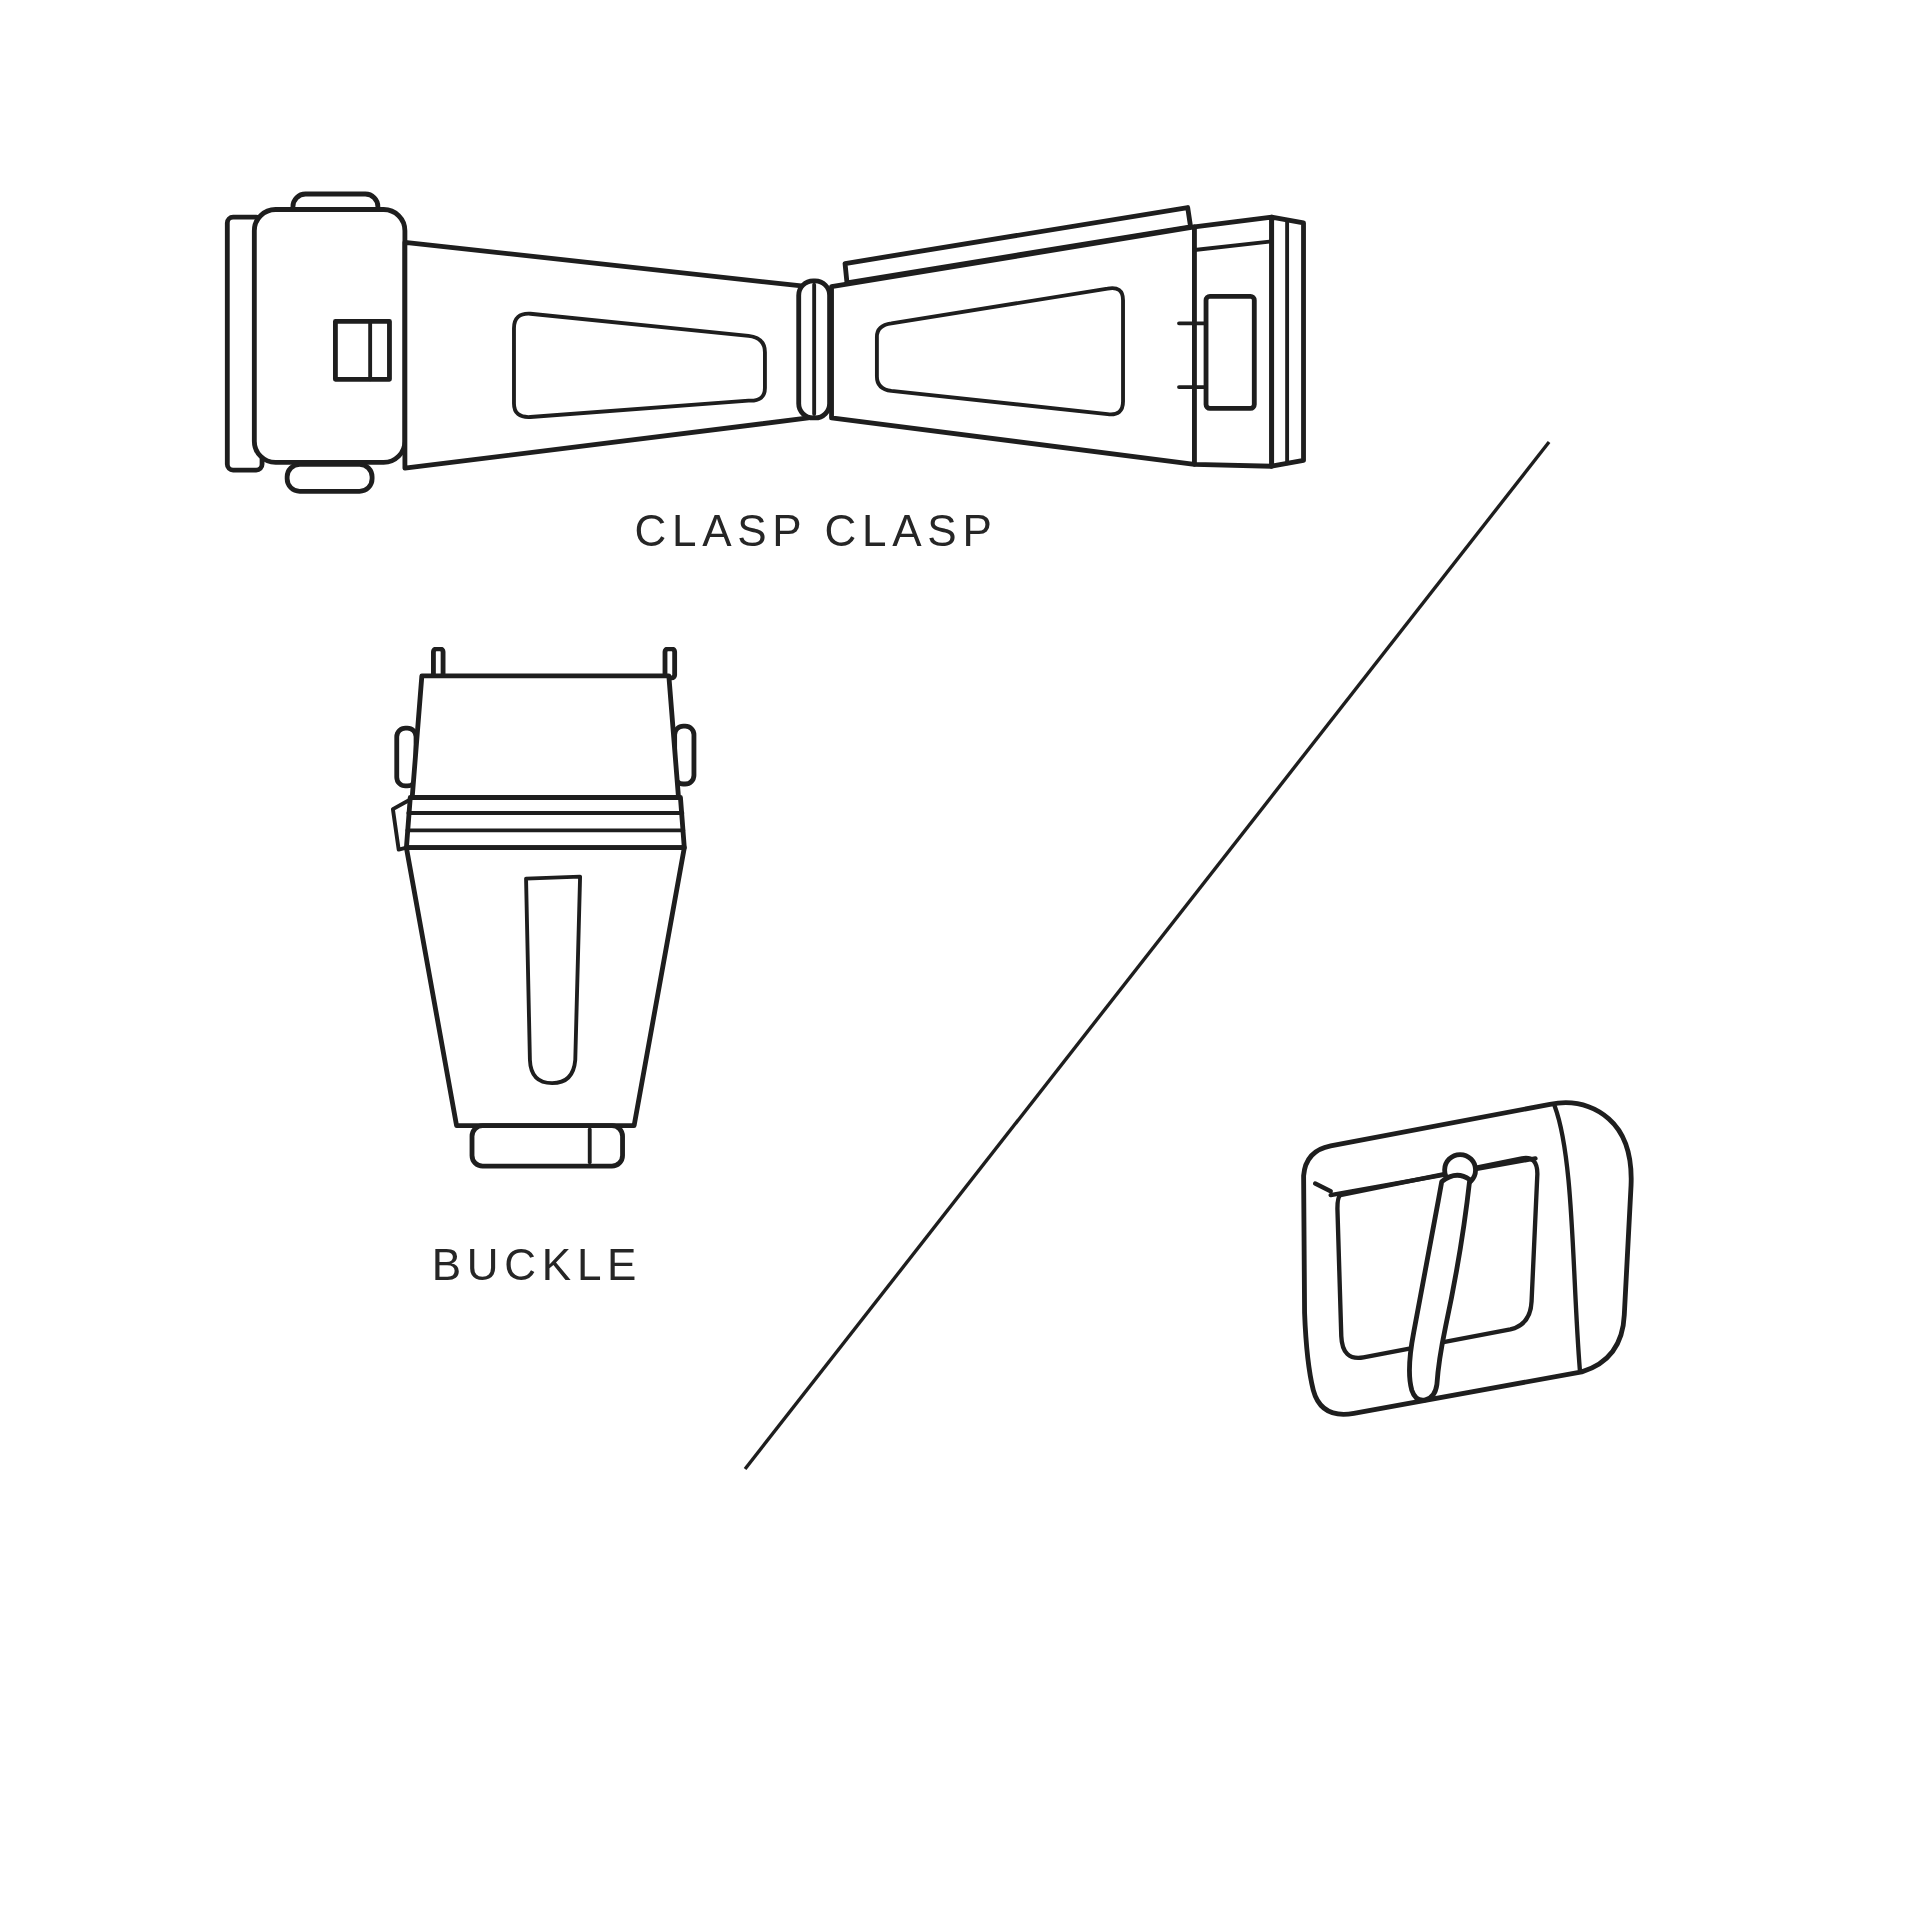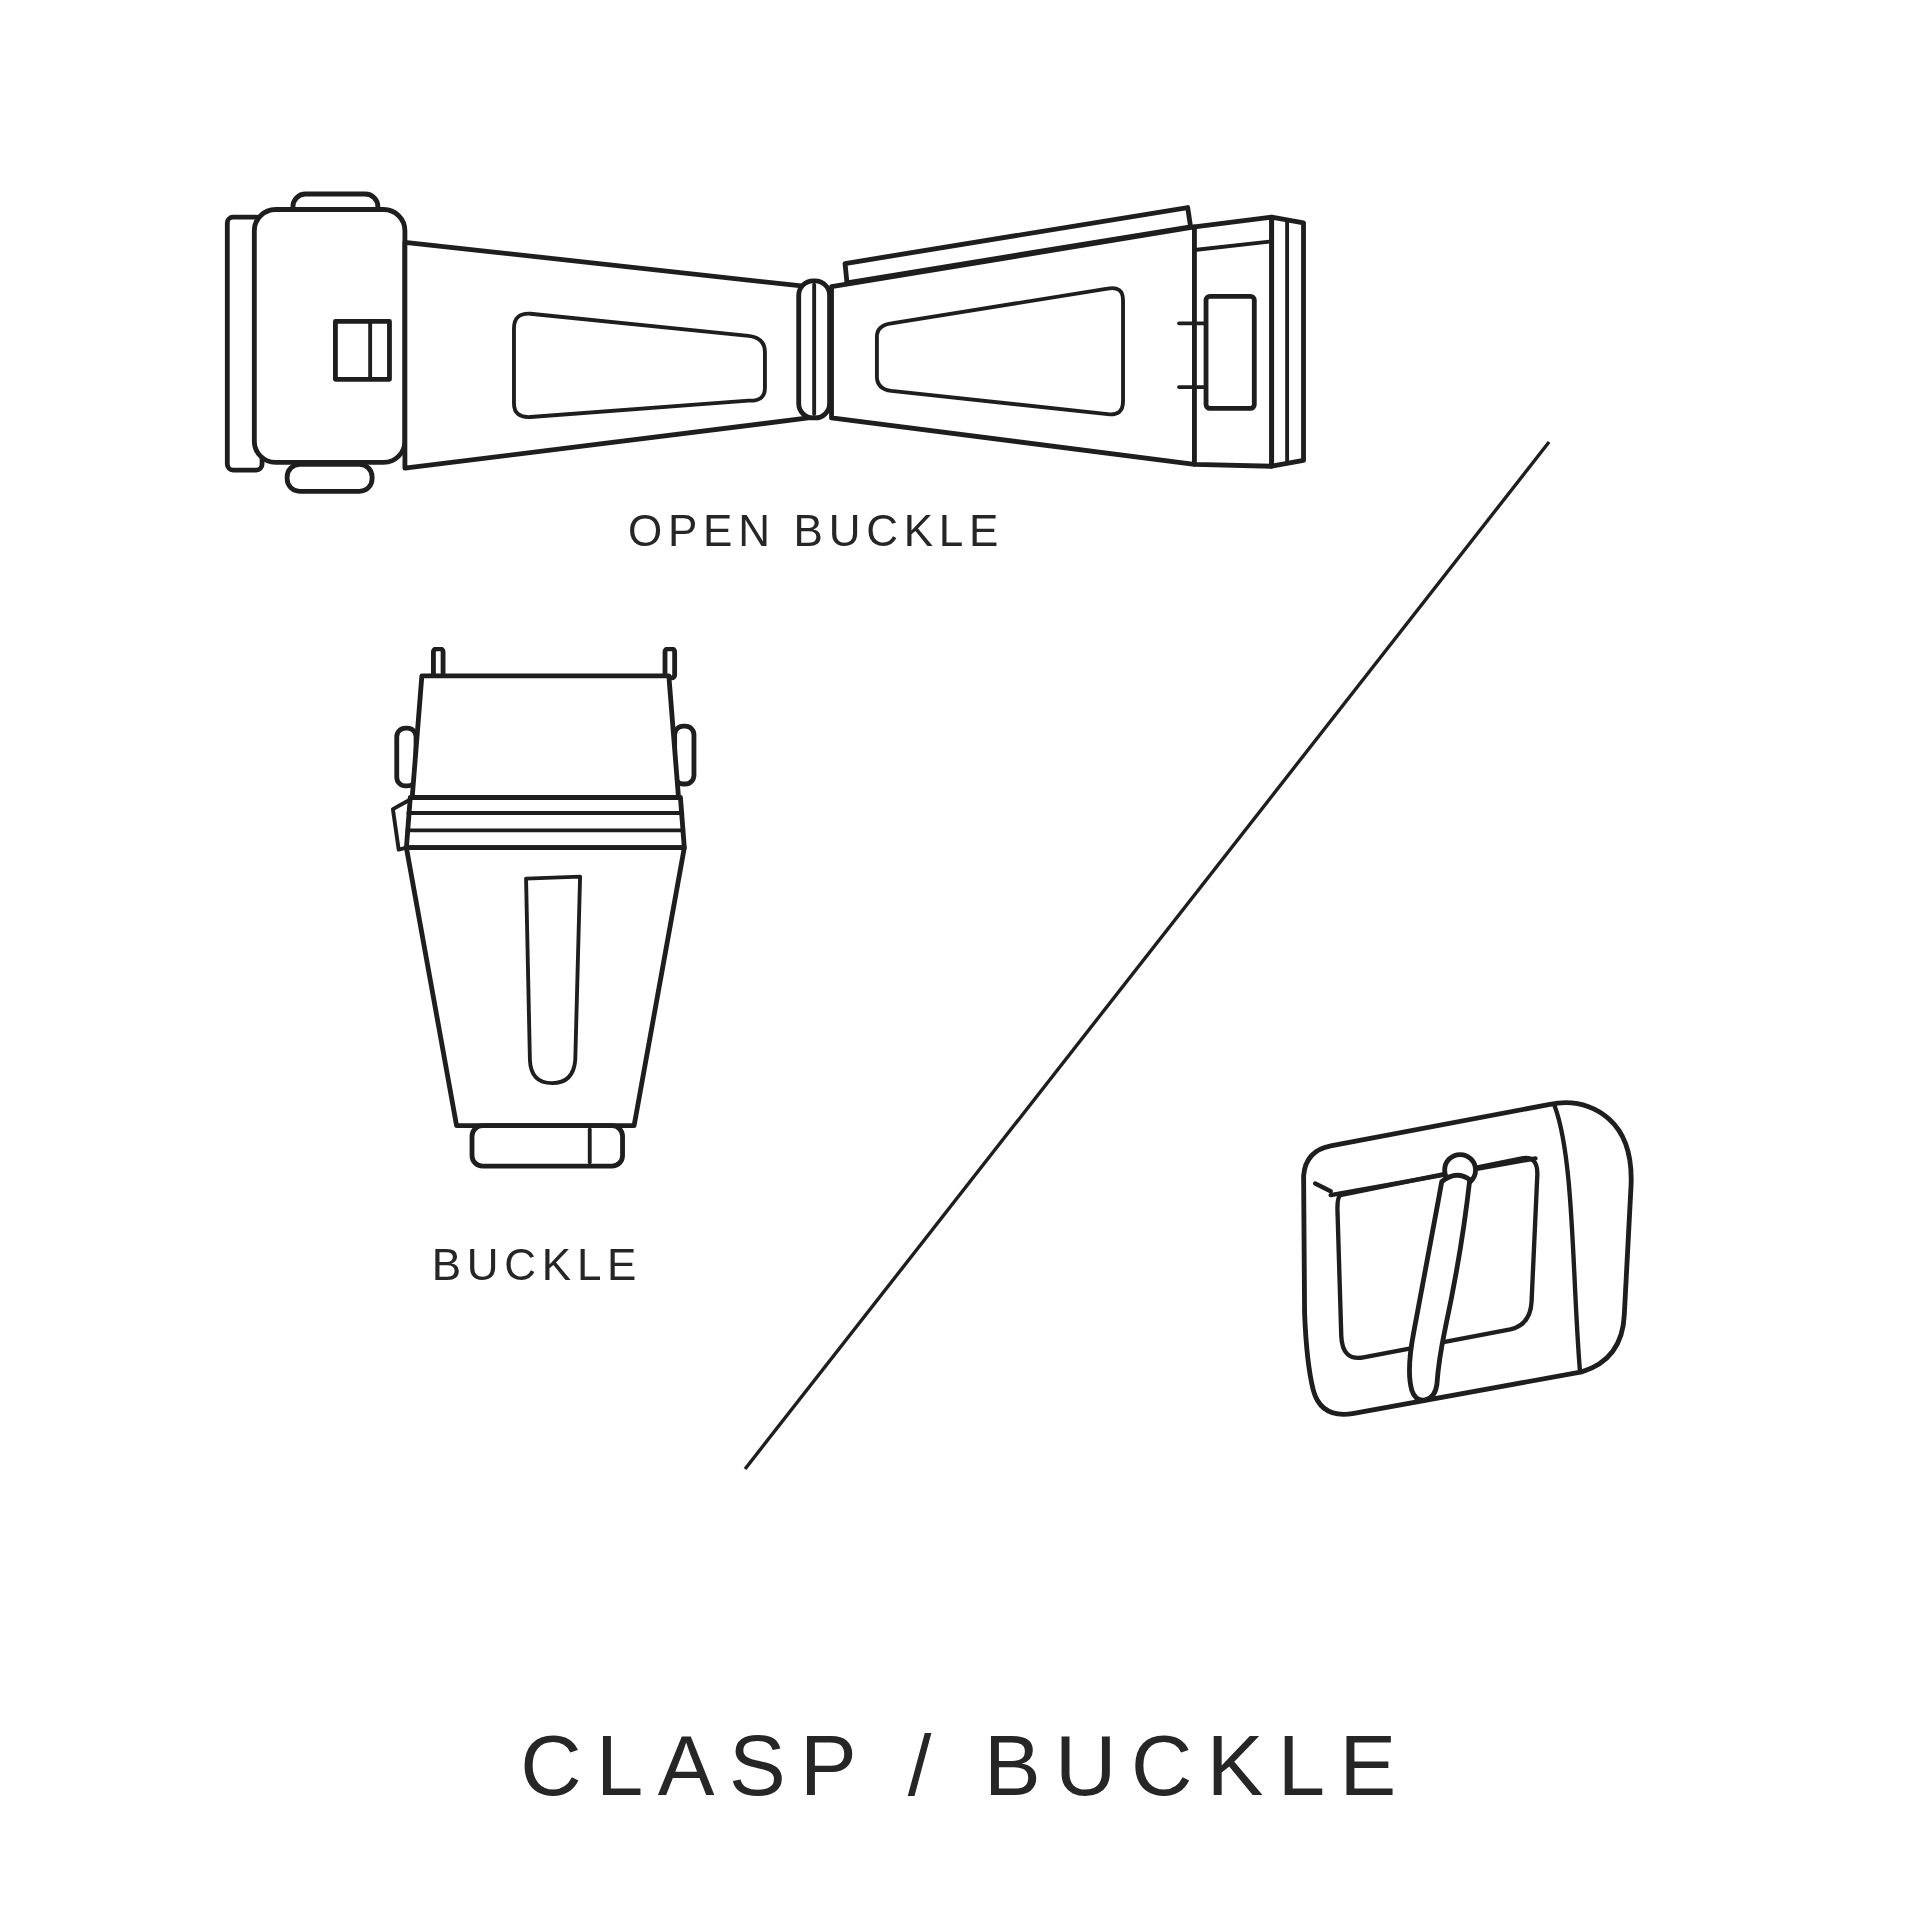--- a/index.html
+++ b/index.html
@@ -81,21 +81,21 @@
 
         <rect x="1034" y="112" width="50" height="116" rx="4"></rect>
         <path d="M 1006 140 h 28 M 1006 206 h 28" fill="none" stroke-width="4"></path>
 
         <path d="M 1102 30 L 1135 36 L 1135 282 L 1102 288 Z"></path>
         <path d="M 1118 33 L 1118 285" fill="none" stroke-width="4"></path>
       </g>
     </svg>
   </div>
 
-  <div class="figure-label lbl-open">OPEN BUCKLE</div>
+  <div class="figure-label lbl-open">CLASP CLASP</div>
 
   <div class="illus pos-closed-clasp">
     <svg viewBox="0 0 360 570">
       <g stroke="currentColor" fill="#ffffff" stroke-width="5" stroke-linejoin="round" stroke-linecap="round">
 
         <rect x="54" y="2" width="10" height="30" rx="3"></rect>
         <rect x="294" y="2" width="10" height="30" rx="3"></rect>
 
         <rect x="16" y="84" width="20" height="60" rx="9"></rect>
         <rect x="304" y="82" width="20" height="60" rx="9"></rect>
@@ -136,16 +136,15 @@
 
         <path d="M 82 106 L 98 114 M 98 118 L 310 80" fill="none" stroke-width="4.5"></path>
 
         <circle cx="232" cy="92" r="16"></circle>
 
         <path d="M 213 104 C 203 160 192 218 184 260 C 179 286 178 306 182 320 Q 186 332 196 330 Q 206 328 208 314 C 209 298 212 278 217 254 C 226 212 236 156 242 102 Q 228 92 213 104 Z"></path>
       </g>
     </svg>
   </div>
 
-  <div class="page-title">CLASP / BUCKLE</div>
 
 </div>
 
 
 </body></html>

